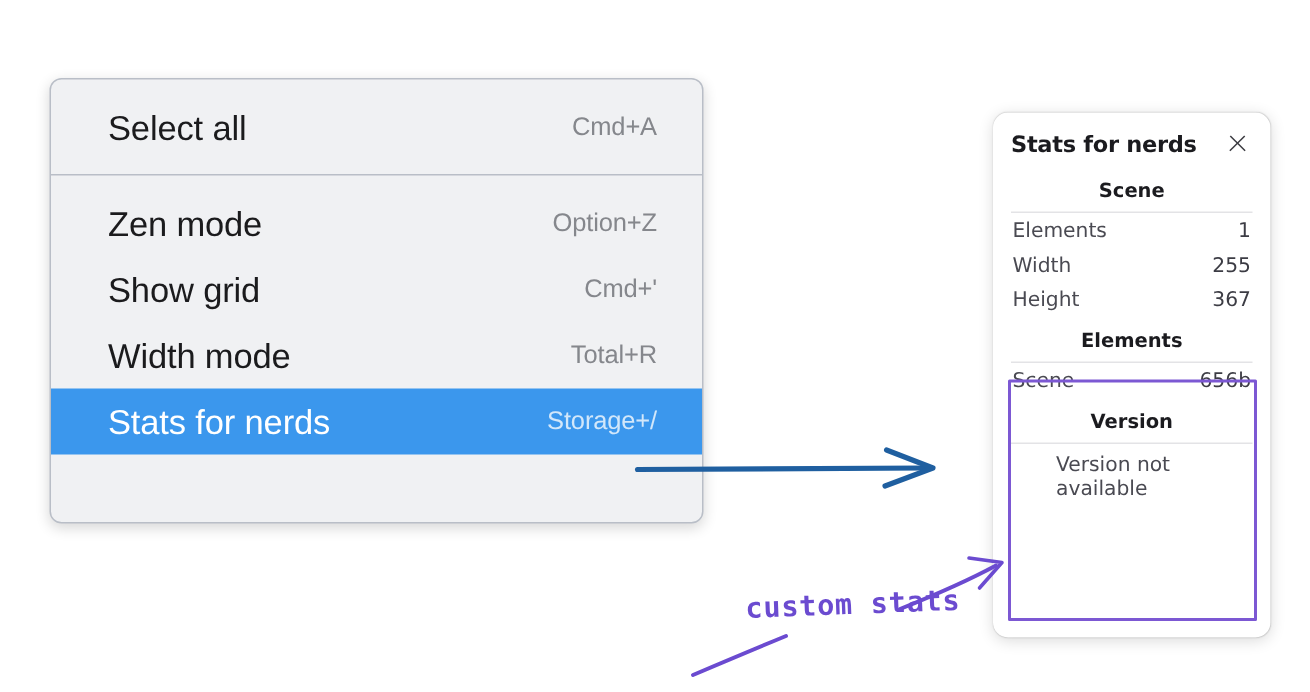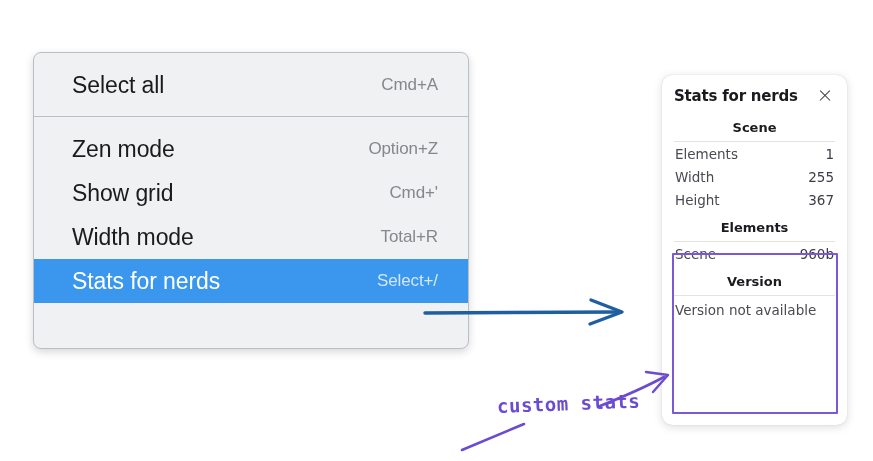--- a/index.html
+++ b/index.html
@@ -129,20 +129,21 @@
     align-items: baseline;
     font-size: 13.5px;
     color: #4a4a52;
     padding: 4px 3px 3px 3px;
   }
   .stat-row .v { color: #3c3c44; }
   .version-text {
     font-size: 13.5px;
     color: #4a4a52;
     padding: 6px 3px 3px 3px;
+    margin-left: 29px;
   }
 
   
   .custom-box {
     position: absolute;
     left: 672px;
     top: 253px;
     width: 166px;
     height: 161px;
     border: 2.2px solid #7c58d3;
@@ -194,21 +195,21 @@
     <div class="menu-item">
       <span class="label">Show grid</span>
       <span class="shortcut">Cmd+'</span>
     </div>
     <div class="menu-item">
       <span class="label">Width mode</span>
       <span class="shortcut">Total+R</span>
     </div>
     <div class="menu-item selected">
       <span class="label">Stats for nerds</span>
-      <span class="shortcut">Select+/</span>
+      <span class="shortcut">Storage+/</span>
     </div>
   </div>
 
 </div>
 
 <div class="stats-panel">
 
   <div class="stats-header">
     <span class="stats-title">Stats for nerds</span>
     <span class="close-icon"></span>
@@ -226,21 +227,21 @@
   </div>
   <div class="stat-row">
     <span class="k">Height</span>
     <span class="v">367</span>
   </div>
 
   <div class="section-title">Elements</div>
   <div class="hrule"></div>
   <div class="stat-row">
     <span class="k">Scene</span>
-    <span class="v">960b</span>
+    <span class="v">656b</span>
   </div>
 
   <div class="section-title">Version</div>
   <div class="hrule"></div>
   <div class="version-text">Version not available</div>
 
 </div>
 
 <div class="custom-box"></div>
 

